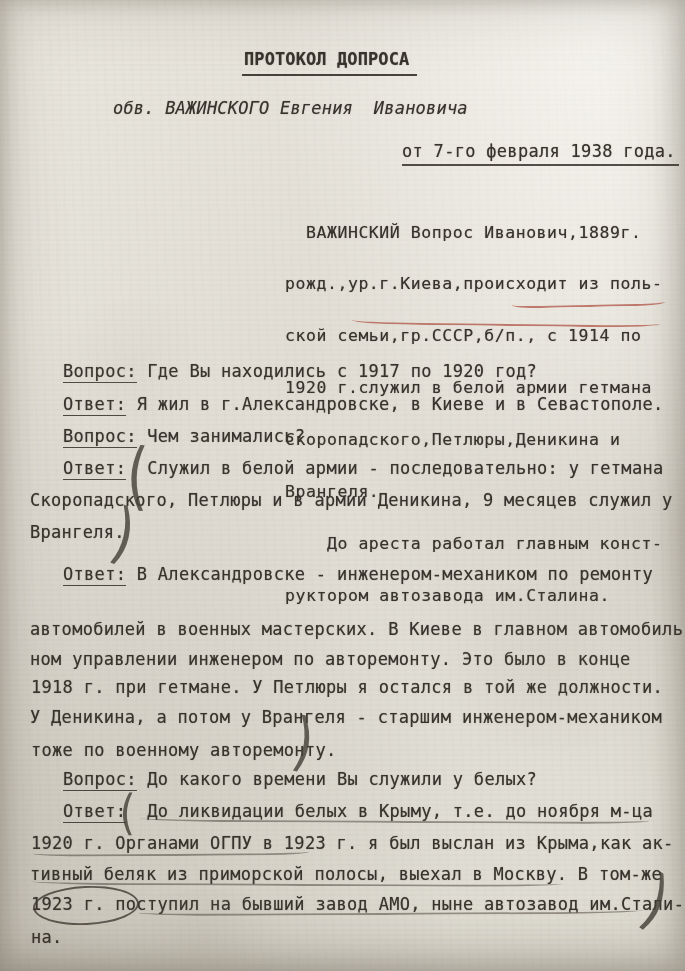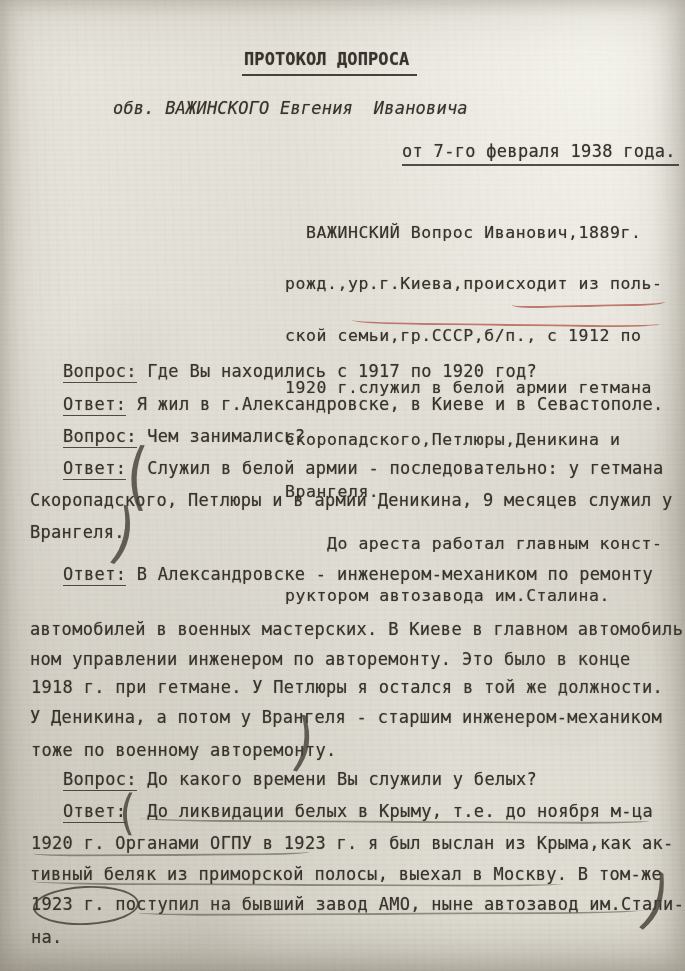--- a/index.html
+++ b/index.html
@@ -77,21 +77,21 @@
 
   <div class="line" style="top:49px;left:242px;"><span class="title-u">ПРОТОКОЛ ДОПРОСА</span></div>
 
   <div class="line accused" style="top:98px;left:113px;"><span>обв. ВАЖИНСКОГО Евгения  Ивановича</span></div>
 
   <div class="line" style="top:141px;left:402px;"><span class="date-u">от 7-го февраля 1938 года.</span></div>
 
   <div class="bio">
     <div>  ВАЖИНСКИЙ Вопрос Иванович,1889г.</div>
     <div>рожд.,ур.г.Киева,происходит из поль-</div>
-    <div>ской семьи,гр.СССР,б/п., с 1912 по</div>
+    <div>ской семьи,гр.СССР,б/п., с 1914 по</div>
     <div>1920 г.служил в белой армии гетмана</div>
     <div>Скоропадского,Петлюры,Деникина и</div>
     <div>Врангеля.</div>
     <div>    До ареста работал главным конст-</div>
     <div>руктором автозавода им.Сталина.</div>
   </div>
 
   <div class="redline" style="left:512px;top:300px;width:153px;height:5px;transform:rotate(-1.2deg);"></div>
   <div class="redline" style="left:352px;top:318px;width:308px;height:6px;transform:rotate(0.7deg);"></div>
 

